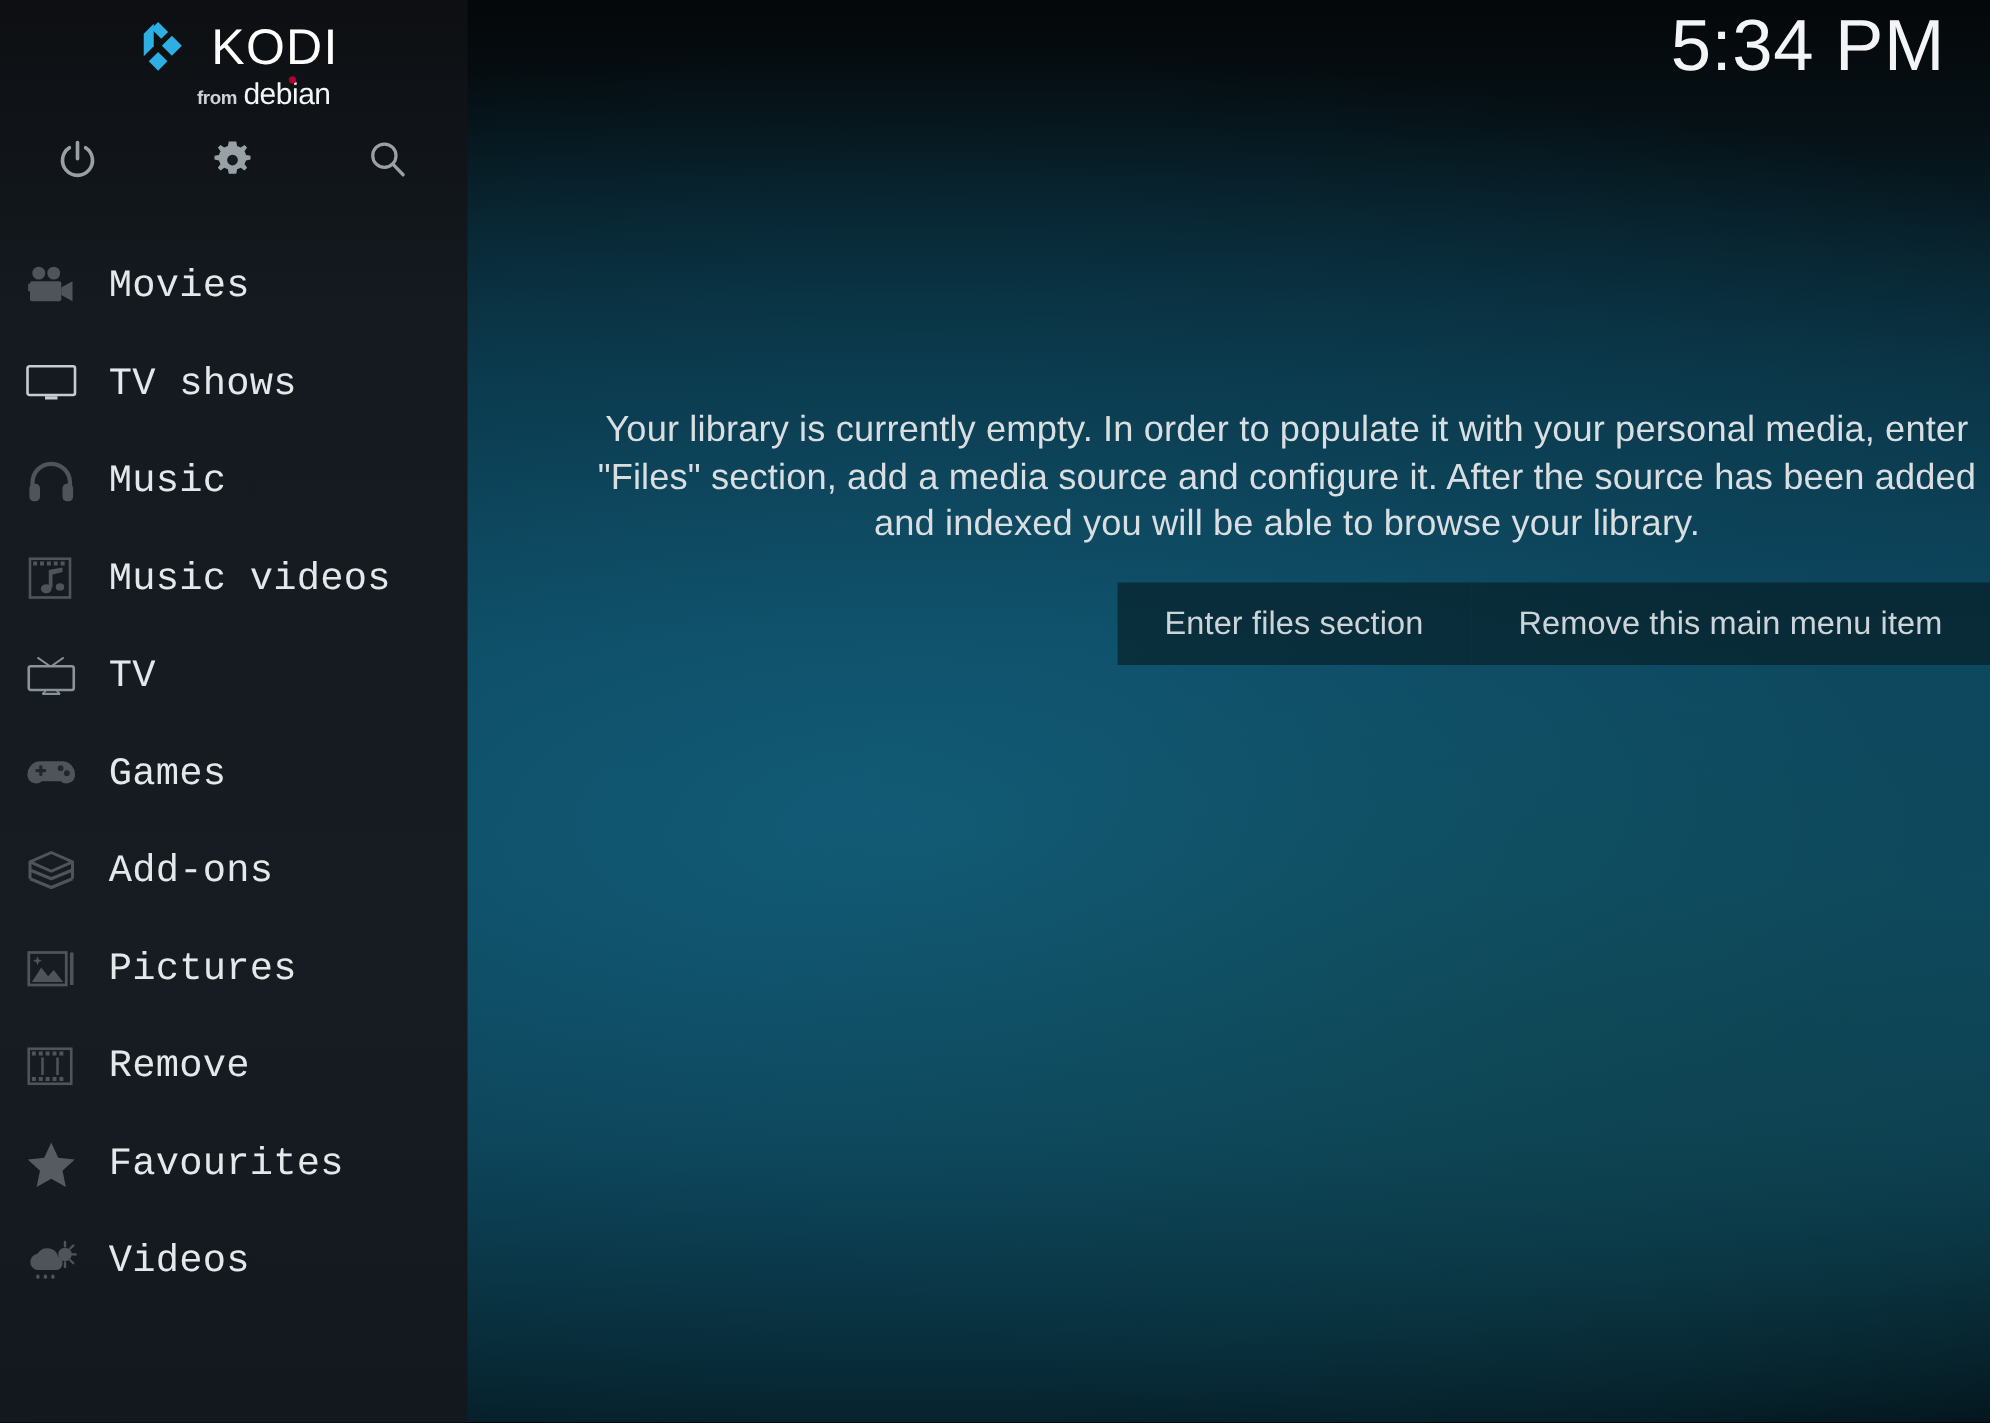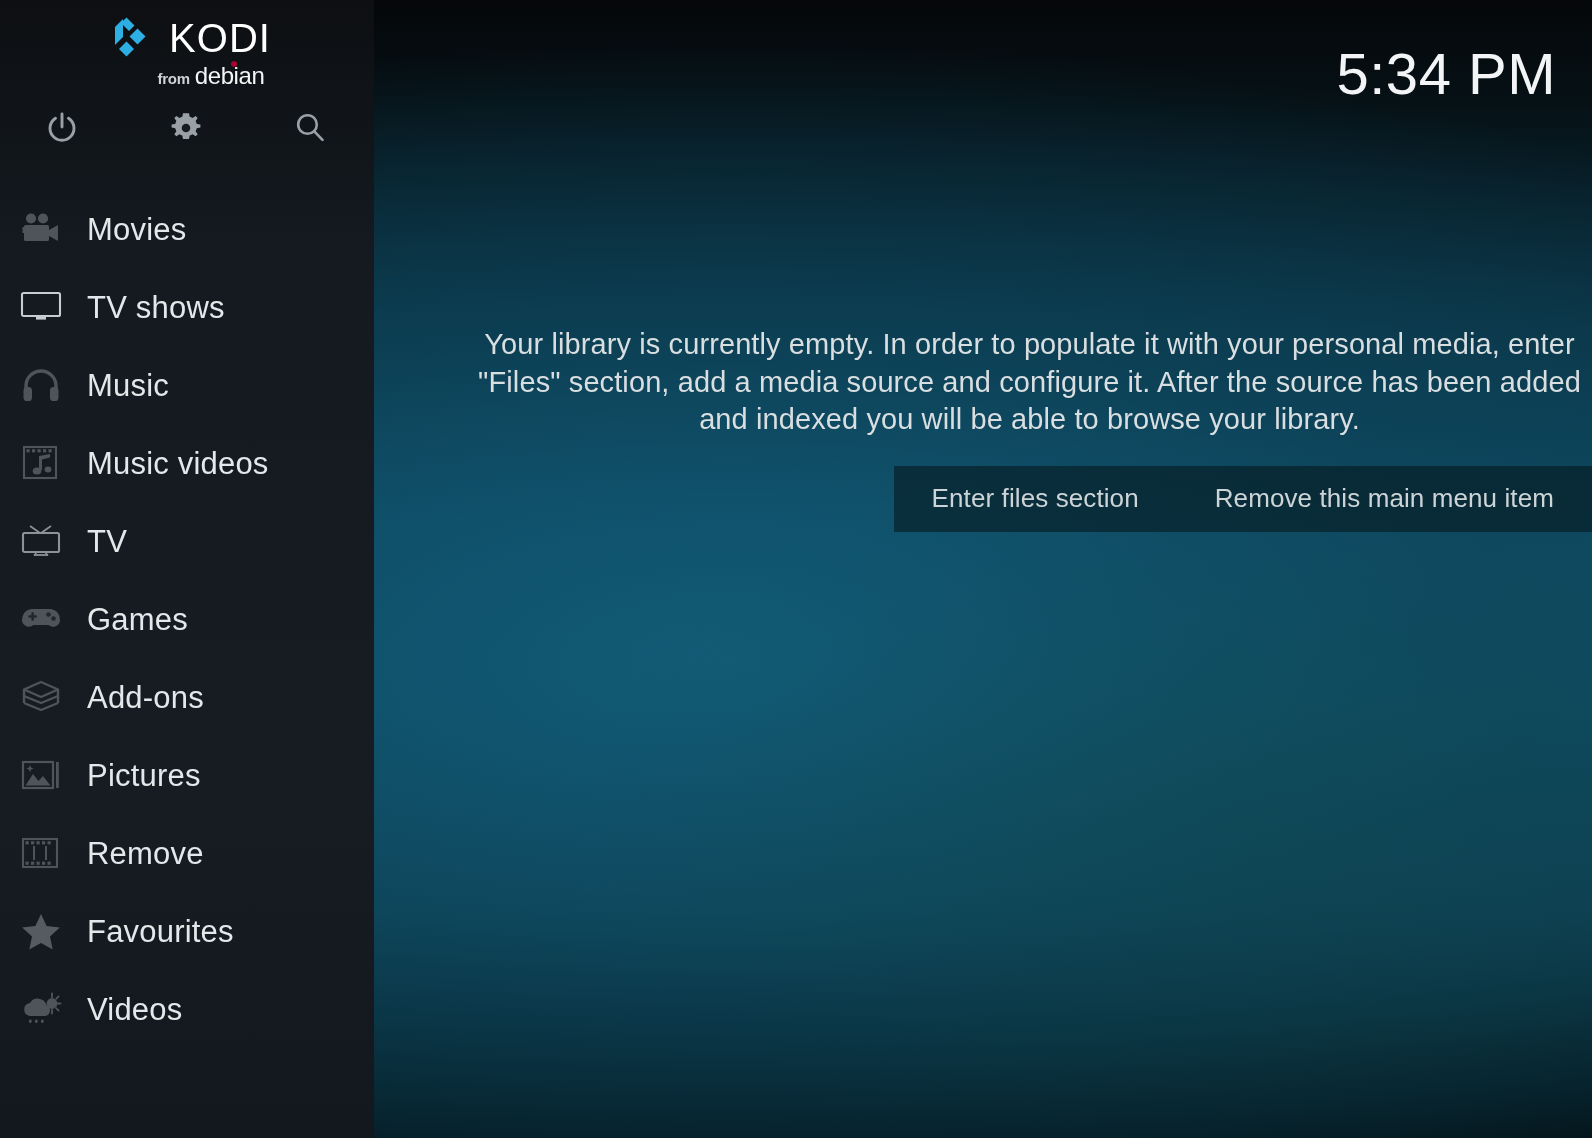--- a/index.html
+++ b/index.html
@@ -43,21 +43,20 @@
   
   #clock {
     position:absolute;
     right:36px; top:8px;
     font-size:58px;
     font-weight:300;
     letter-spacing:0.5px;
     color:#f2f4f6;
     line-height:1;
     z-index:5;
-    margin-top:37px;
   }
 
   
   #empty-block {
     position:absolute;
     left:380px; top:0;
     width:1212px; height:868px;
     display:flex;
     flex-direction:column;
     align-items:flex-end;
@@ -191,20 +190,21 @@
     flex:0 0 66px;
   }
   .mi-icon svg { display:block; }
   .mi-label {
     margin-left:13px;
     color:#e4e8ea;
     font-size:31px;
     font-weight:300;
     letter-spacing:0.2px;
     line-height:1;
+    font-family:Liberation Mono, monospace;
   }
 </style>
 </head>
 <body>
 
 <div id="app">
 
   <div id="main"></div>
 
   <div id="clock">5:34 PM</div>

